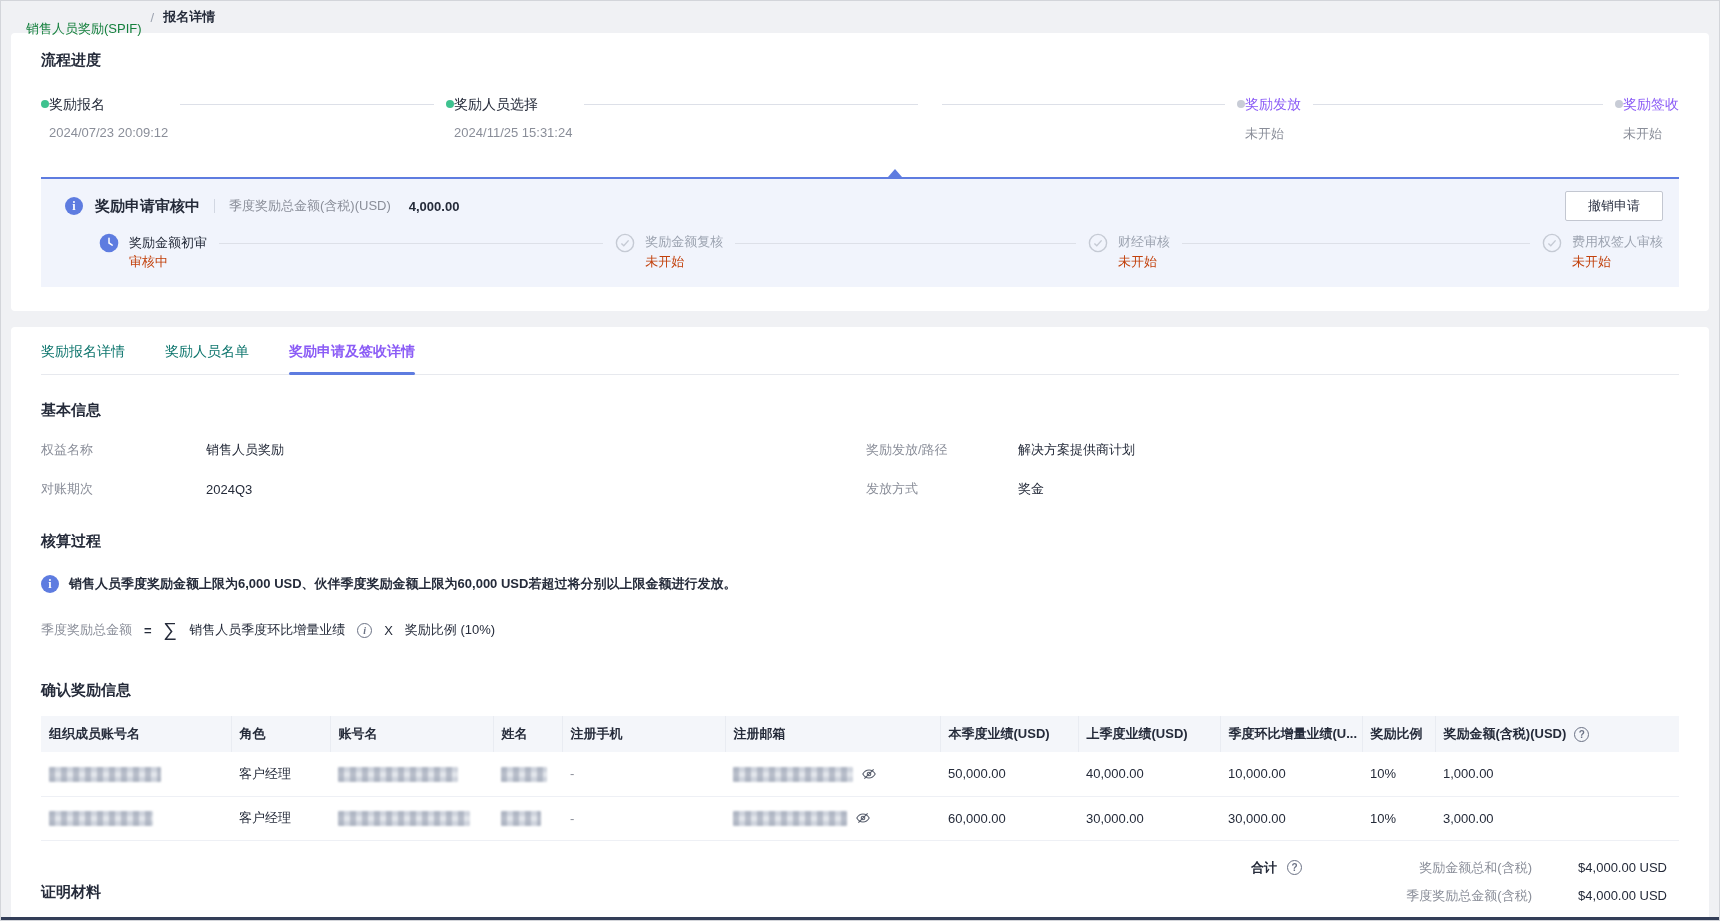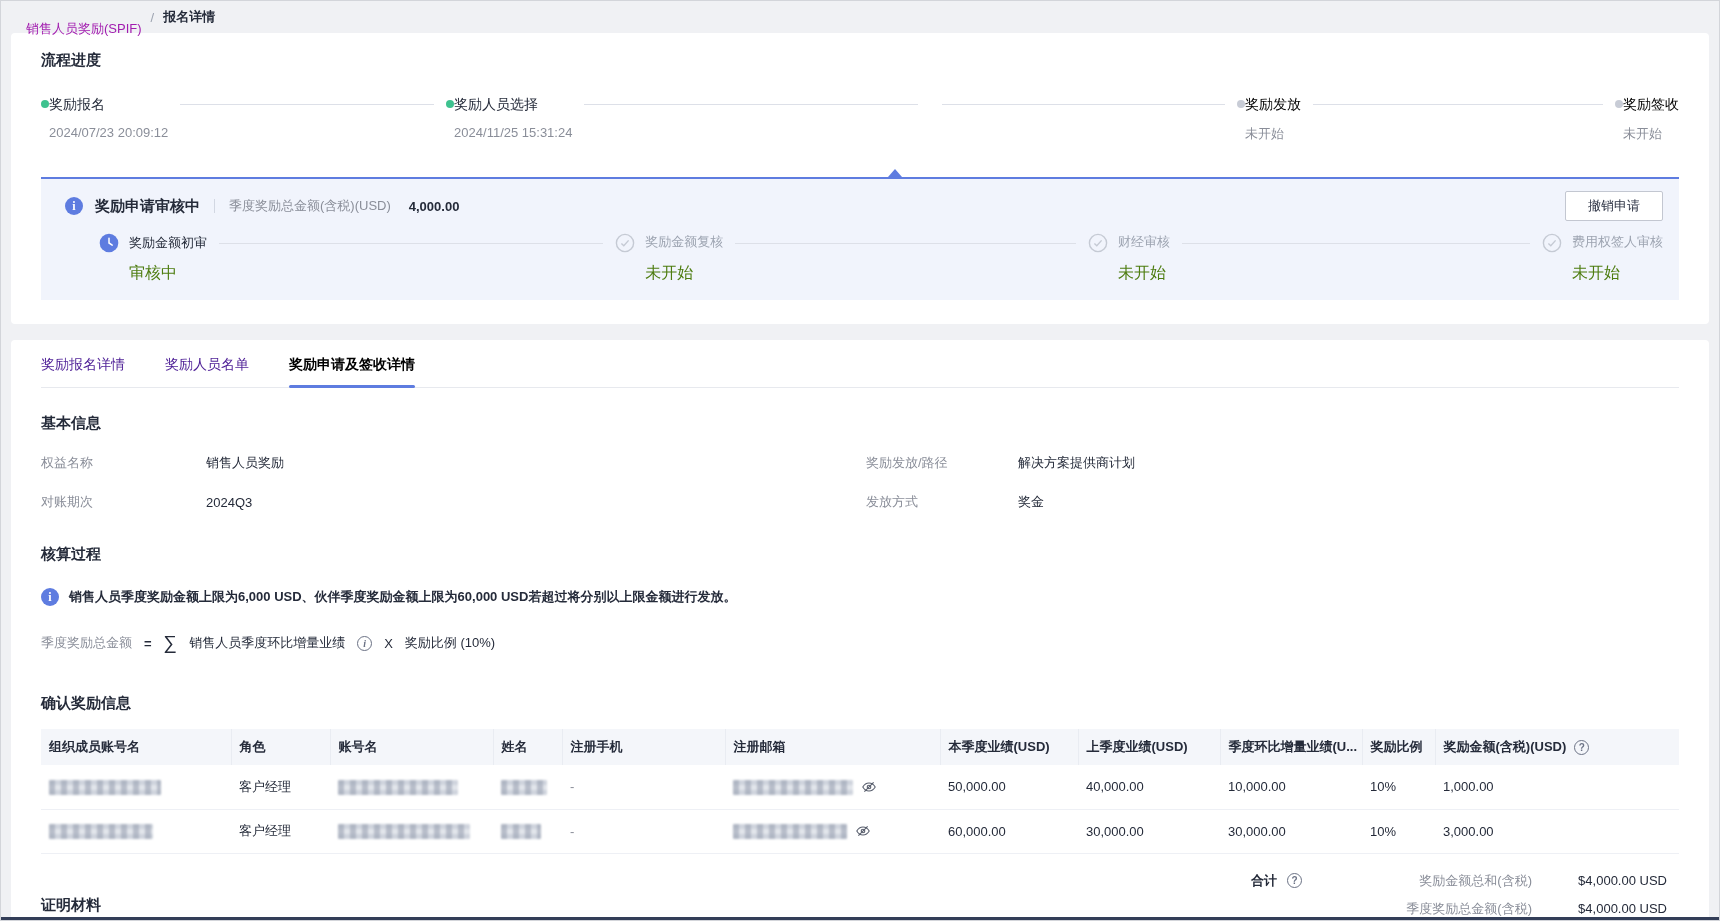--- a/index.html
+++ b/index.html
@@ -3,41 +3,41 @@
 <meta charset="utf-8">
 <style>
   * { box-sizing: border-box; margin: 0; padding: 0; }
   html,body { width:1720px; height:921px; }
   body { font-family:"Liberation Sans","DejaVu Sans",sans-serif; background:#e9eaee; }
   .viewport { position:relative; width:1720px; height:921px; background:#f0f1f4;
     border:1px solid #d3d5da; overflow:hidden; color:#252b3a; }
 
   
   .breadcrumb { height:32px; display:flex; align-items:center; padding:0 25px; font-size:13px; }
-  .breadcrumb .bc-link { color:#a21caf; text-decoration:none; cursor:pointer;margin-top:24px; }
+  .breadcrumb .bc-link { color:#15803d; text-decoration:none; cursor:pointer;margin-top:24px; }
   .breadcrumb .bc-sep { color:#9ca3b0; margin:0 9px; }
   .breadcrumb .bc-cur { font-weight:700; color:#252b3a; }
 
   
   .card { background:#fff; margin:0 10px; border-radius:4px; }
   .card1 { padding:18px 30px 24px; }
   .card2 { margin-top:16px; padding:0 30px 60px; min-height:620px; }
   h3.sec { font-size:15px; font-weight:700; color:#252b3a; }
 
   
   .stepper { display:flex; margin-top:24px; }
   .m-step { display:flex; flex:0 0 auto; }
   .dot { width:8px; height:8px; border-radius:50%; margin-top:6px; flex:none; }
   .dot.done { background:#3ec28f; }
   .dot.current { background:#5e7ce0; }
   .dot.pending { background:#c8ccd6; }
   .m-texts { display:flex; flex-direction:column; }
   .m-label { font-size:14px; line-height:20px; color:#252b3a; }
   .m-label.bold { font-weight:700; }
-  .m-label.gray { color:#000000; }
+  .m-label.gray { color:#8b5cf6; }
   .m-sub { font-size:13px; color:#8a8e99; margin-top:11px; }
   .conn { flex:1 1 0; height:1px; background:#dde0e8; margin:10px 12px 0; }
   .g35{flex-grow:35;} .g46{flex-grow:46;} .g39{flex-grow:39;} .g40{flex-grow:40;}
   .g53{flex-grow:53;} .g47{flex-grow:47;} .g48{flex-grow:48;}
 
   
   .banner { position:relative; margin-top:34px; background:#f1f4fc;
     border-top:2px solid #5e7ce0; padding:12px 16px 16px 24px; }
   .caret { position:absolute; top:-10px; left:51.7%; width:0; height:0;
     border-left:7px solid transparent; border-right:7px solid transparent;
@@ -51,26 +51,26 @@
   .b-amt-label { color:#8a8e99; font-size:13px; }
   .b-amt-value { margin-left:18px; font-size:13px; font-weight:600; }
   .revoke { margin-left:auto; height:30px; padding:0 22px; background:#fff;
     border:1px solid #c3c7d1; border-radius:2px; font-size:13px; color:#2e3445; cursor:pointer;
     font-family:inherit; }
   .stepper.sub { margin:12px 0 0 34px; }
   .s-step { display:flex; gap:10px; flex:0 0 auto; }
   .s-icon { width:20px; height:20px; flex:none; }
   .s-label { font-size:13px; line-height:20px; color:#252b3a; }
   .s-label.gray { color:#9ca3b0;font-family:Liberation Mono, monospace; }
-  .s-sub { font-size:16px; color:#4d7c0f; margin-top:10px; }
+  .s-sub { font-size:13px; color:#c2410c; }
 
   
   .tabs { display:flex; gap:40px; border-bottom:1px solid #e7e9ee; }
-  .tab { padding:16px 0 13px; font-size:14px; color:#4c1d95; cursor:pointer; position:relative; }
-  .tab.active { color:#000000; font-weight:600; }
+  .tab { padding:16px 0 13px; font-size:14px; color:#0f766e; cursor:pointer; position:relative; }
+  .tab.active { color:#8b5cf6; font-weight:600; }
   .tab.active::after { content:""; position:absolute; left:0; right:0; bottom:-1px;
     height:3px; background:#5e7ce0; border-radius:2px; }
 
   
   .sec-basic { margin-top:26px; }
   .kv-row { display:flex; margin-top:21px; font-size:13px; }
   .kv { display:flex; align-items:center; }
   .kv.left { width:825px; flex:none; }
   .kv .k { color:#8a8e99; flex:none; }
   .kv.left .k { width:165px; }

